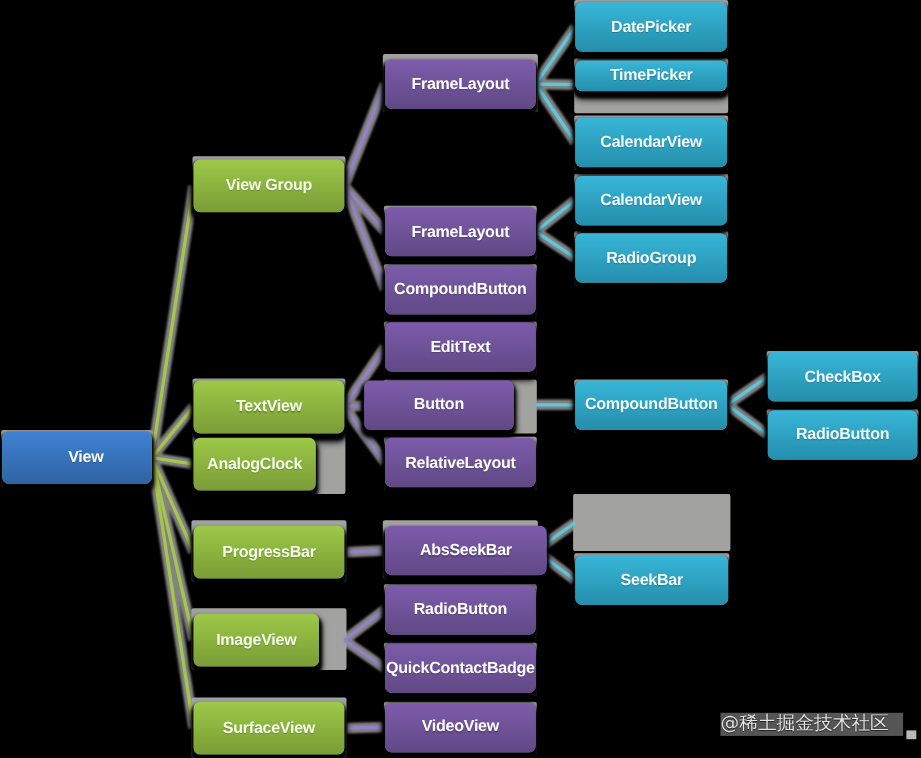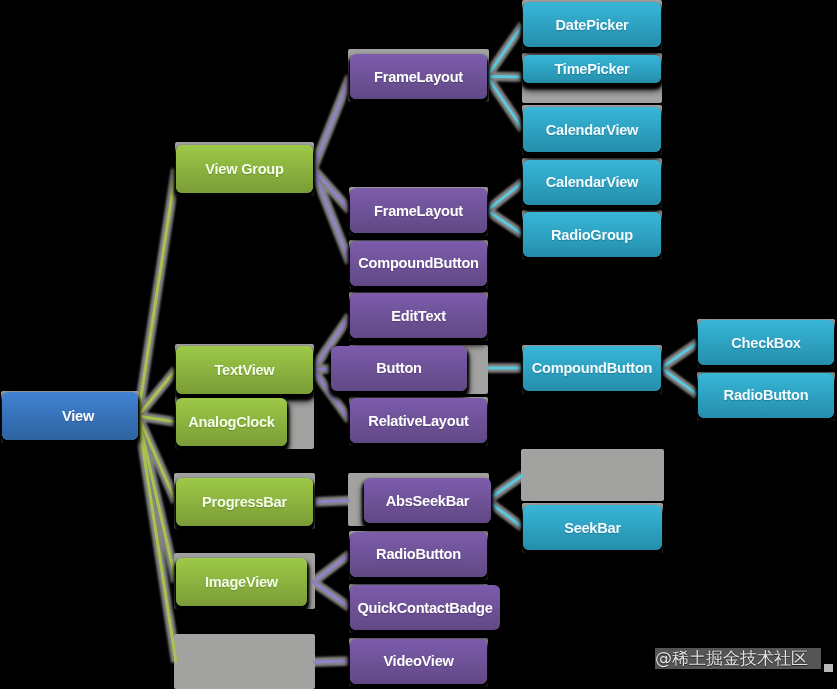--- a/index.html
+++ b/index.html
@@ -133,48 +133,51 @@
       </div>
     <div class="node n-group" style="left:176px;top:345.5px;width:137px;height:48px;background:linear-gradient(to bottom,#9DC948 0%,#7A9C36 100%)">
         <span class="lbl">TextView</span>
       </div>
     <div class="node n-group" style="left:176px;top:398px;width:111px;height:48px;background:linear-gradient(to bottom,#9DC948 0%,#7A9C36 100%)">
         <span class="lbl">AnalogClock</span>
       </div>
     <div class="node n-group" style="left:176px;top:478px;width:137px;height:48px;background:linear-gradient(to bottom,#9DC948 0%,#7A9C36 100%)">
         <span class="lbl">ProgressBar</span>
       </div>
-    <div class="node n-group" style="left:176px;top:558px;width:131px;height:48px;background:linear-gradient(to bottom,#9DC948 0%,#7A9C36 100%)">
+    <div class="node n-group" style="left:176px;top:558px;width:114px;height:48px;background:linear-gradient(to bottom,#9DC948 0%,#7A9C36 100%)">
         <span class="lbl">ImageView</span>
+      </div>
+    <div class="node n-group" style="left:176px;top:638px;width:137px;height:48px;background:linear-gradient(to bottom,#9DC948 0%,#7A9C36 100%)">
+        <span class="lbl">SurfaceView</span>
       </div>
     <div class="node n-widget" style="left:350px;top:54px;width:137px;height:45px;background:linear-gradient(to bottom,#7D5CAC 0%,#604884 100%)">
         <span class="lbl">FrameLayout</span>
       </div>
     <div class="node n-widget" style="left:350px;top:188px;width:137px;height:45px;background:linear-gradient(to bottom,#7D5CAC 0%,#604884 100%)">
         <span class="lbl">FrameLayout</span>
       </div>
     <div class="node n-widget" style="left:350px;top:240.5px;width:137px;height:45px;background:linear-gradient(to bottom,#7D5CAC 0%,#604884 100%)">
         <span class="lbl">CompoundButton</span>
       </div>
     <div class="node n-widget" style="left:350px;top:293px;width:137px;height:45px;background:linear-gradient(to bottom,#7D5CAC 0%,#604884 100%)">
         <span class="lbl">EditText</span>
       </div>
     <div class="node n-widget" style="left:331px;top:345.5px;width:136px;height:45px;background:linear-gradient(to bottom,#7D5CAC 0%,#604884 100%)">
         <span class="lbl">Button</span>
       </div>
     <div class="node n-widget" style="left:350px;top:398px;width:137px;height:45px;background:linear-gradient(to bottom,#7D5CAC 0%,#604884 100%)">
         <span class="lbl">RelativeLayout</span>
       </div>
-    <div class="node n-widget" style="left:364px;top:478px;width:127px;height:45px;background:linear-gradient(to bottom,#7D5CAC 0%,#604884 100%)">
+    <div class="node n-widget" style="left:350px;top:478px;width:147px;height:45px;background:linear-gradient(to bottom,#7D5CAC 0%,#604884 100%)">
         <span class="lbl">AbsSeekBar</span>
       </div>
     <div class="node n-widget" style="left:350px;top:531.5px;width:137px;height:45px;background:linear-gradient(to bottom,#7D5CAC 0%,#604884 100%)">
         <span class="lbl">RadioButton</span>
       </div>
-    <div class="node n-widget" style="left:350px;top:585px;width:150px;height:45px;background:linear-gradient(to bottom,#7D5CAC 0%,#604884 100%)">
+    <div class="node n-widget" style="left:350px;top:585px;width:137px;height:45px;background:linear-gradient(to bottom,#7D5CAC 0%,#604884 100%)">
         <span class="lbl">QuickContactBadge</span>
       </div>
     <div class="node n-widget" style="left:350px;top:638.5px;width:137px;height:45px;background:linear-gradient(to bottom,#7D5CAC 0%,#604884 100%)">
         <span class="lbl">VideoView</span>
       </div>
     <div class="node n-leaf" style="left:523px;top:2px;width:138px;height:45px;background:linear-gradient(to bottom,#38B6D8 0%,#248EAB 100%)">
         <span class="lbl">DatePicker</span>
       </div>
     <div class="node n-leaf" style="left:523px;top:54.5px;width:138px;height:28px;background:linear-gradient(to bottom,#38B6D8 0%,#248EAB 100%)">
         <span class="lbl">TimePicker</span>

